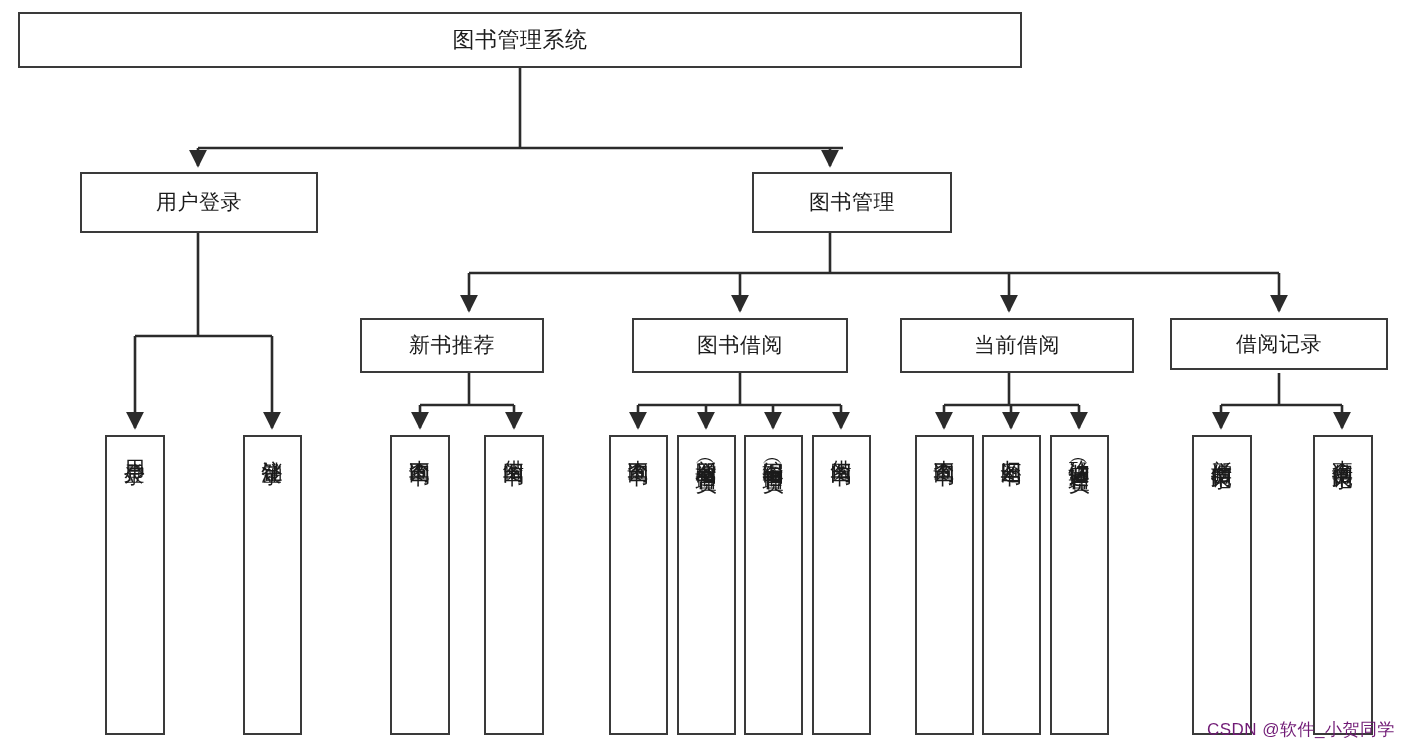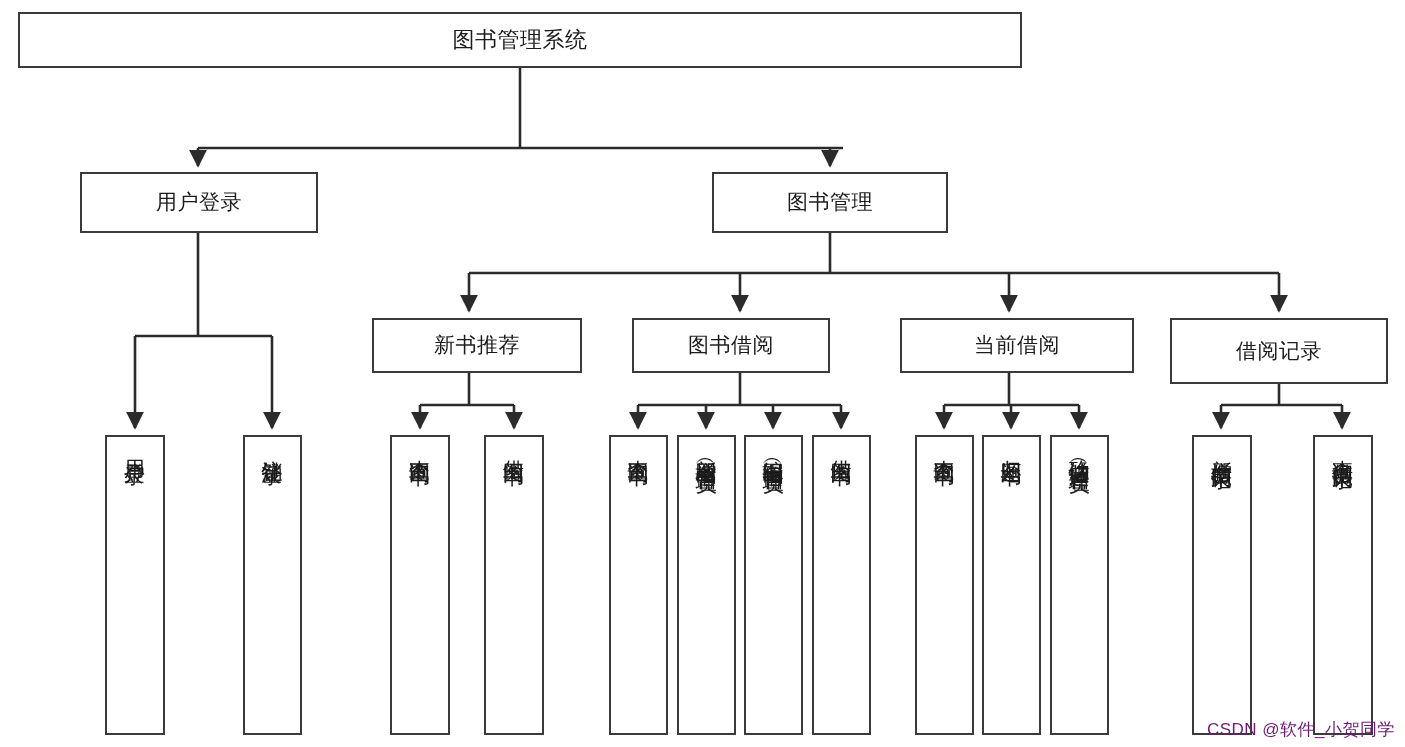--- a/index.html
+++ b/index.html
@@ -131,34 +131,34 @@
     </g>
   </svg>
 
   <div class="node horiz root" style="left:18px; top:12px; width:1004px; height:56px;">
     <span class="node-label">图书管理系统</span>
   </div>
 
   <div class="node horiz" style="left:80px; top:172px; width:238px; height:61px;">
     <span class="node-label">用户登录</span>
   </div>
-  <div class="node horiz" style="left:712px; top:172px; width:236px; height:61px;">
+  <div class="node horiz" style="left:752px; top:172px; width:200px; height:61px;">
     <span class="node-label">图书管理</span>
   </div>
 
-  <div class="node horiz" style="left:372px; top:318px; width:210px; height:55px;">
+  <div class="node horiz" style="left:360px; top:318px; width:184px; height:55px;">
     <span class="node-label">新书推荐</span>
   </div>
-  <div class="node horiz" style="left:632px; top:318px; width:198px; height:55px;">
+  <div class="node horiz" style="left:632px; top:318px; width:216px; height:55px;">
     <span class="node-label">图书借阅</span>
   </div>
   <div class="node horiz" style="left:900px; top:318px; width:234px; height:55px;">
     <span class="node-label">当前借阅</span>
   </div>
-  <div class="node horiz" style="left:1170px; top:318px; width:218px; height:66px;">
+  <div class="node horiz" style="left:1170px; top:318px; width:218px; height:52px;">
     <span class="node-label">借阅记录</span>
   </div>
 
   <div class="node vert" style="left:105px; top:435px; width:60px; height:300px;">
     <span class="node-label">用户登录</span>
   </div>
   <div class="node vert" style="left:243px; top:435px; width:59px; height:300px;">
     <span class="node-label">注销登录</span>
   </div>
 

